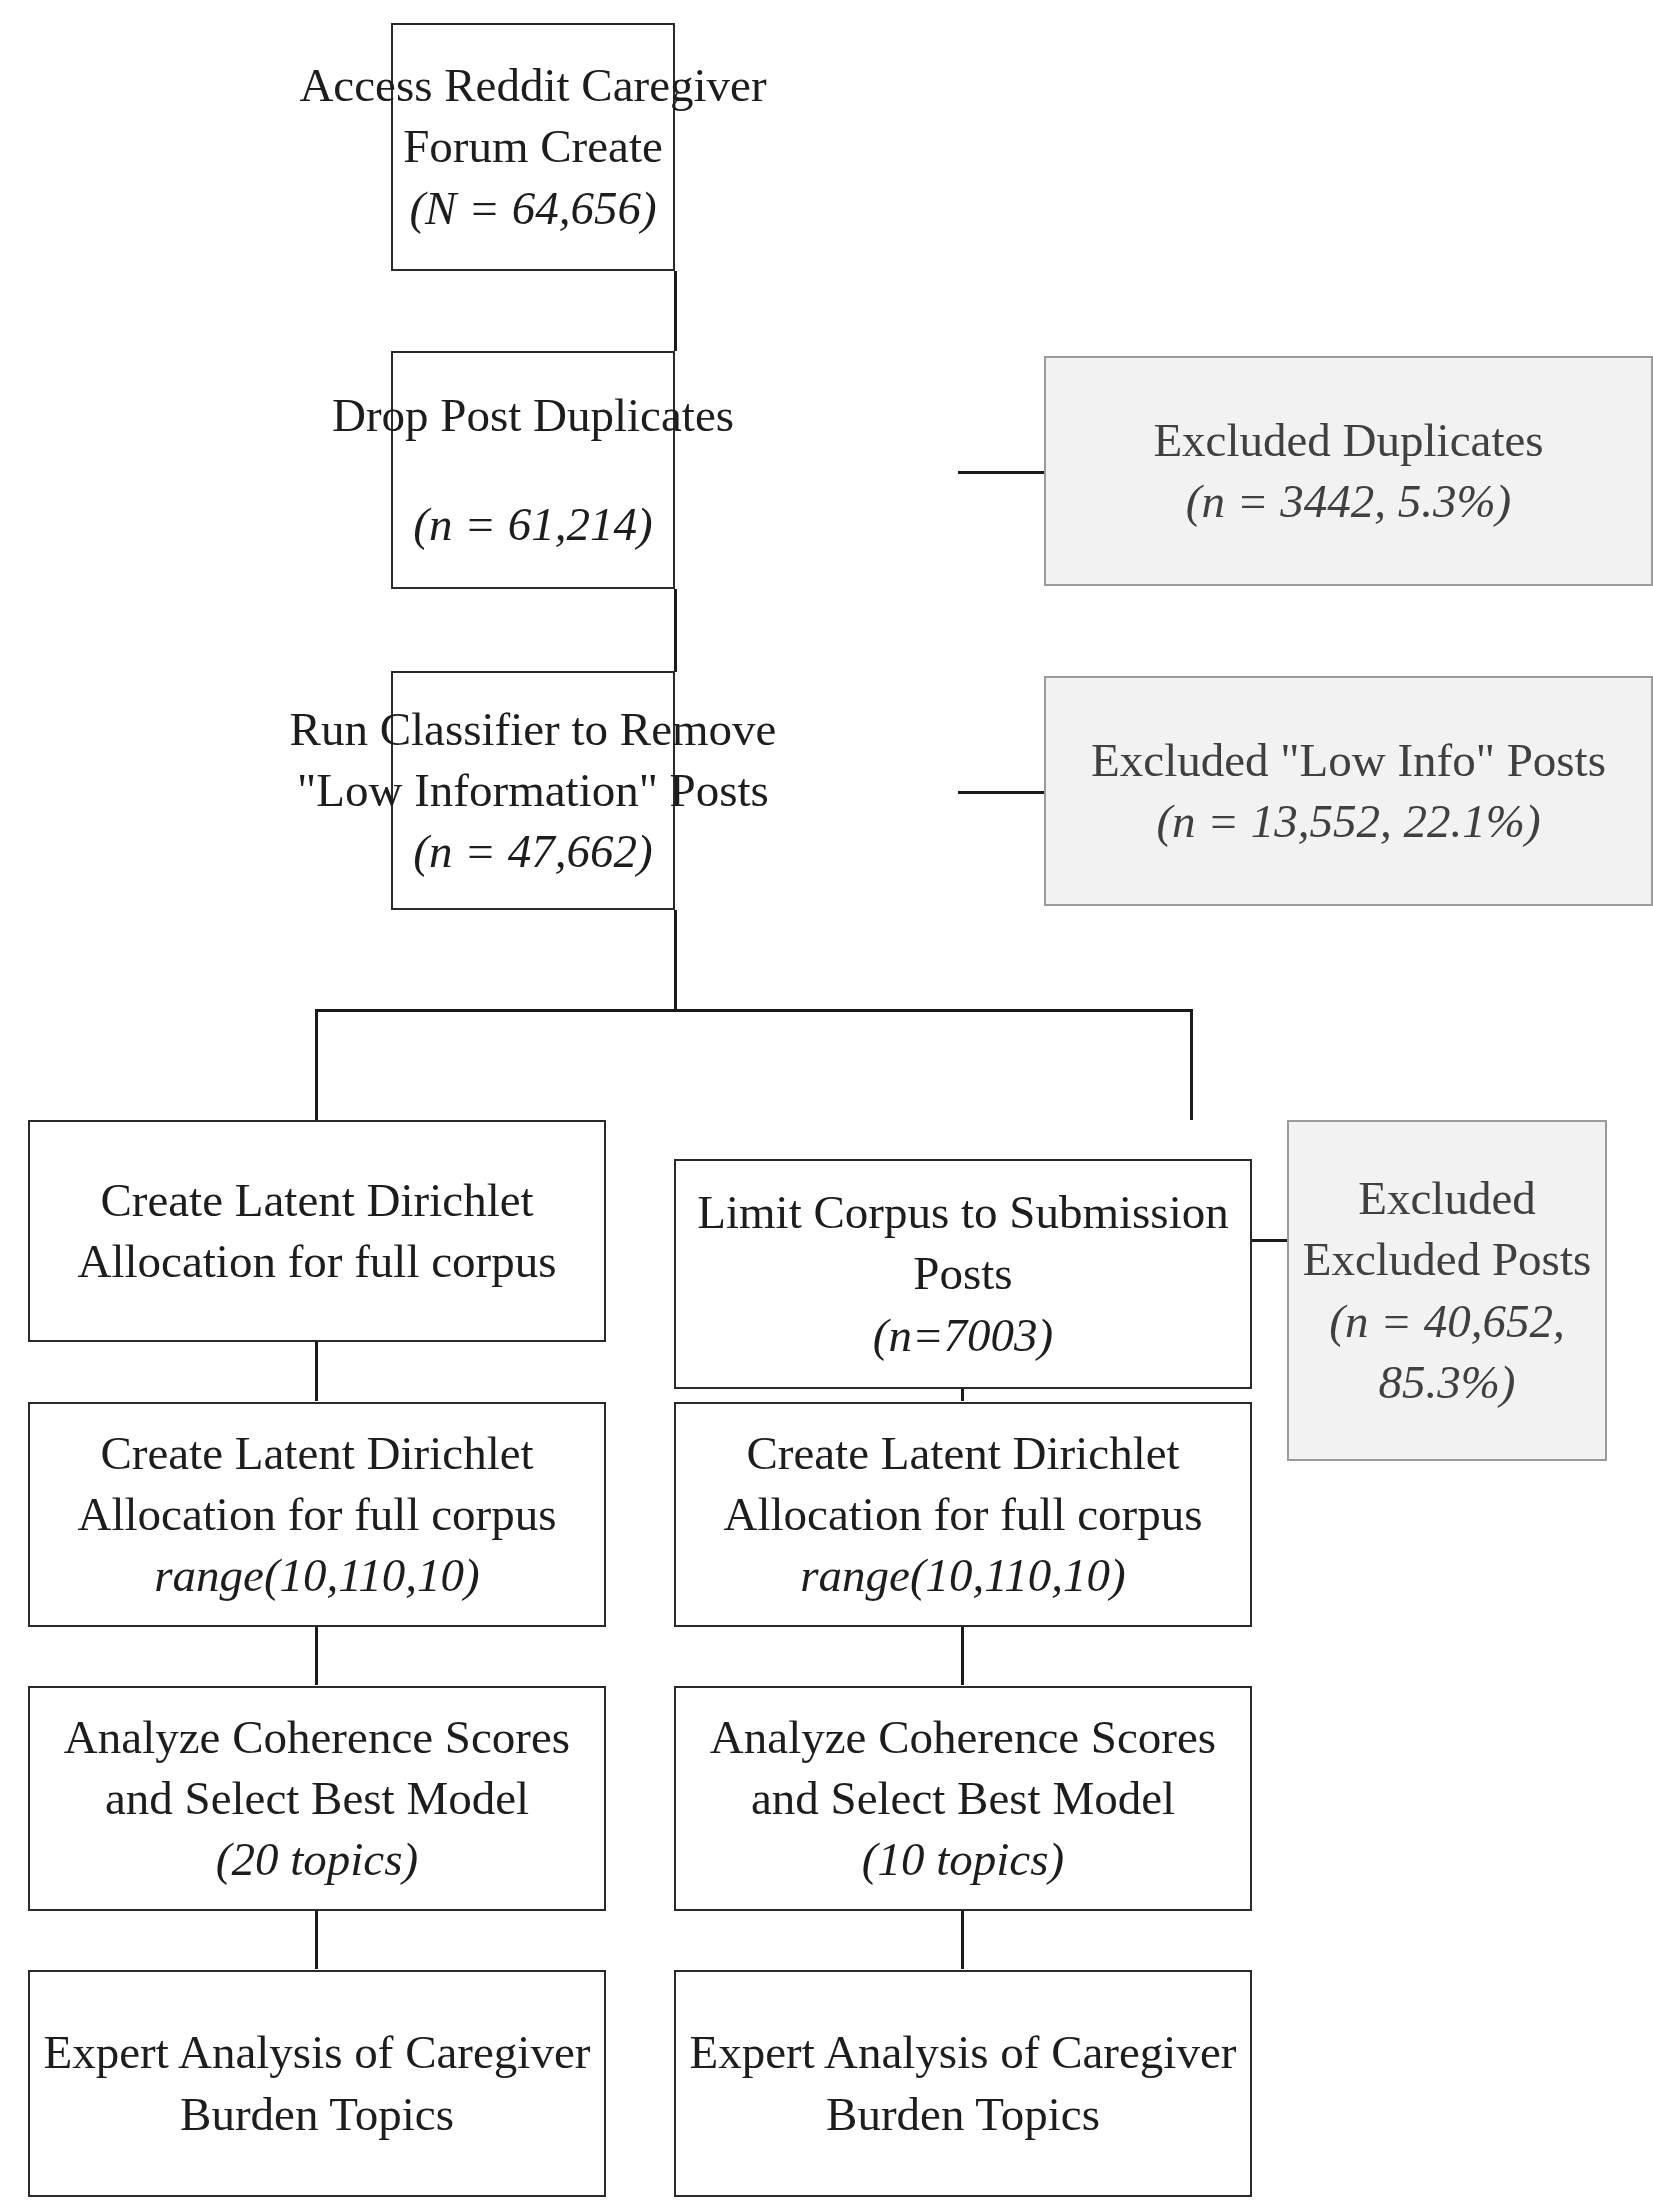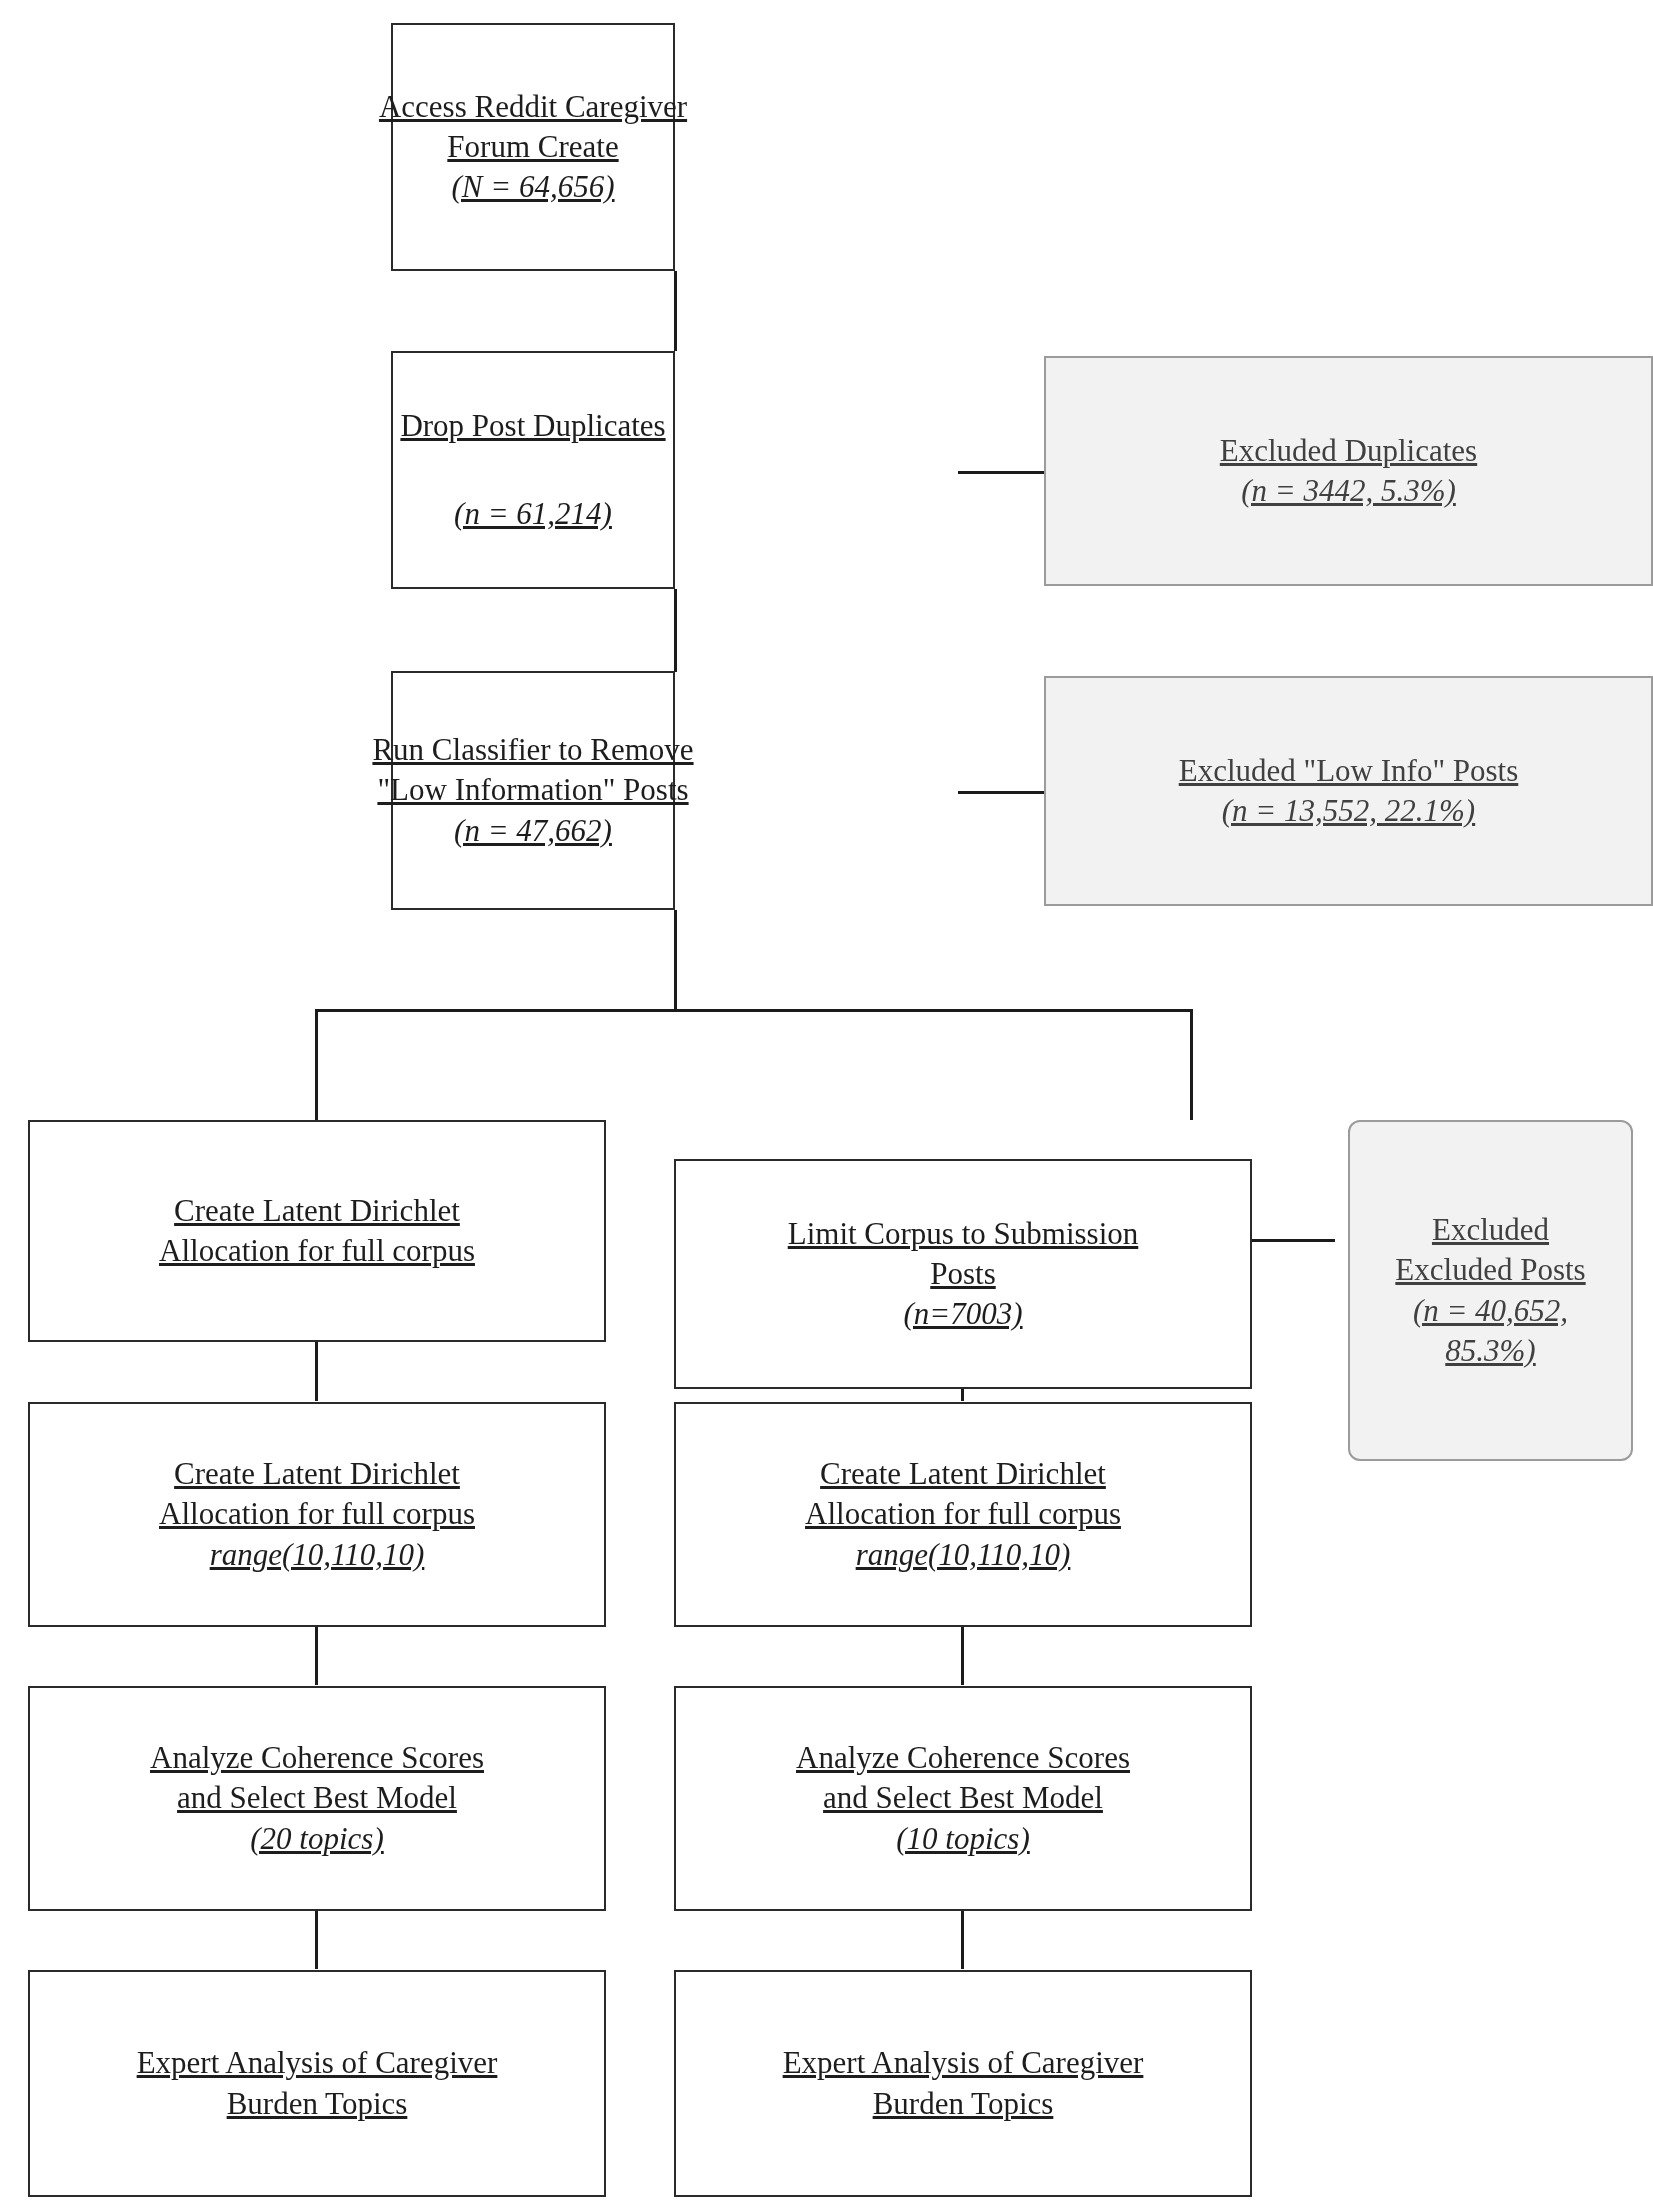--- a/index.html
+++ b/index.html
@@ -31,24 +31,23 @@
     padding: 5.2px 11.4px;
     line-height: 1.30;
   }
   .node.shaded {
     background: #f2f2f2;
     border: 2.6px solid #9b9b9b;
     color: #3a3a3a;
   }
   .node .ln {
     display: block;
-    font-size: 31px;
+    font-size: 47px;
     color: #1d1d1d;
     white-space: nowrap;
-    text-decoration: underline;
   }
   .node.shaded .ln { color: #404040; }
   .node .ln.it {
     font-style: italic;
     text-align: center;
   }
   .connector {
     position: absolute;
     background: #1b1b1b;
   }
@@ -115,21 +114,21 @@
     <span class="ln">Create Latent Dirichlet</span>
     <span class="ln">Allocation for full corpus</span>
   </div>
 
   <div class="node" style="left:674px; top:1159px; width:578px; height:230px;">
     <span class="ln">Limit Corpus to Submission</span>
     <span class="ln">Posts</span>
     <span class="ln it">(n=7003)</span>
   </div>
 
-  <div class="node shaded" style="left:1348px; top:1120px; width:285px; height:341px;border-radius:12px;">
+  <div class="node shaded" style="left:1287px; top:1120px; width:320px; height:341px;">
     <span class="ln">Excluded</span>
     <span class="ln">Excluded Posts</span>
     <span class="ln it">(n = 40,652,</span>
     <span class="ln it">85.3%)</span>
   </div>
 
   <div class="node" style="left:28px; top:1402px; width:578px; height:225px;">
     <span class="ln">Create Latent Dirichlet</span>
     <span class="ln">Allocation for full corpus</span>
     <span class="ln it">range(10,110,10)</span>

